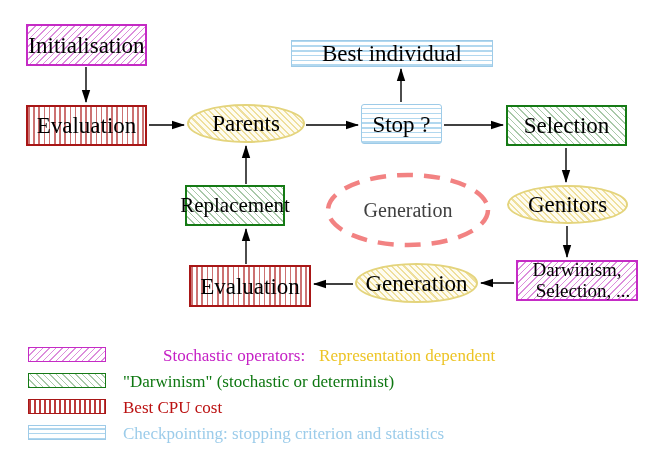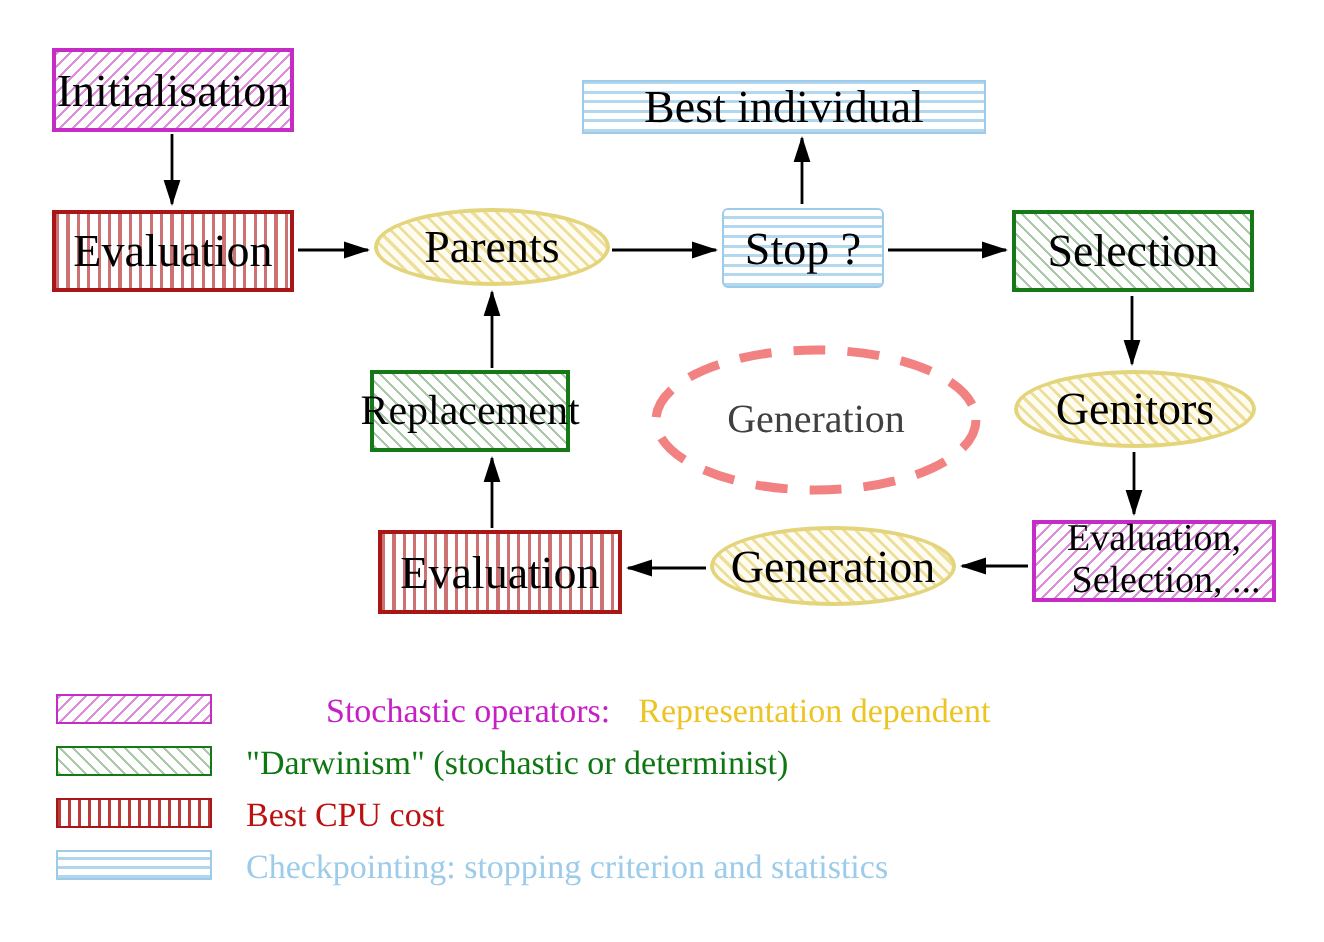--- a/index.html
+++ b/index.html
@@ -99,21 +99,21 @@
     <div class="glabel">Generation</div>
   </div>
 
   <div class="node ellipse-yellow" style="left:507px;top:185px;width:121px;height:39px;">Genitors</div>
 
   <div class="node stripe-red" style="left:189px;top:265px;width:122px;height:42px;">Evaluation</div>
 
   <div class="node ellipse-yellow" style="left:355px;top:263px;width:123px;height:40px;">Generation</div>
 
   <div class="node hatch-magenta two-line" style="left:516px;top:260px;width:122px;height:41px;">
-    <div>Evaluation,</div>
+    <div>Darwinism,</div>
     <div style="padding-left:12px;">Selection, ...</div>
   </div>
 
   <div class="swatch sw-magenta" style="top:347px;"></div>
   <div class="legend-text" style="top:346px;">
     <span class="t-magenta">Stochastic operators:</span><span class="t-gold">Representation dependent</span>
   </div>
 
   <div class="swatch sw-green" style="top:373px;"></div>
   <div class="legend-text t-green" style="top:372px;">"Darwinism" (stochastic or determinist)</div>

